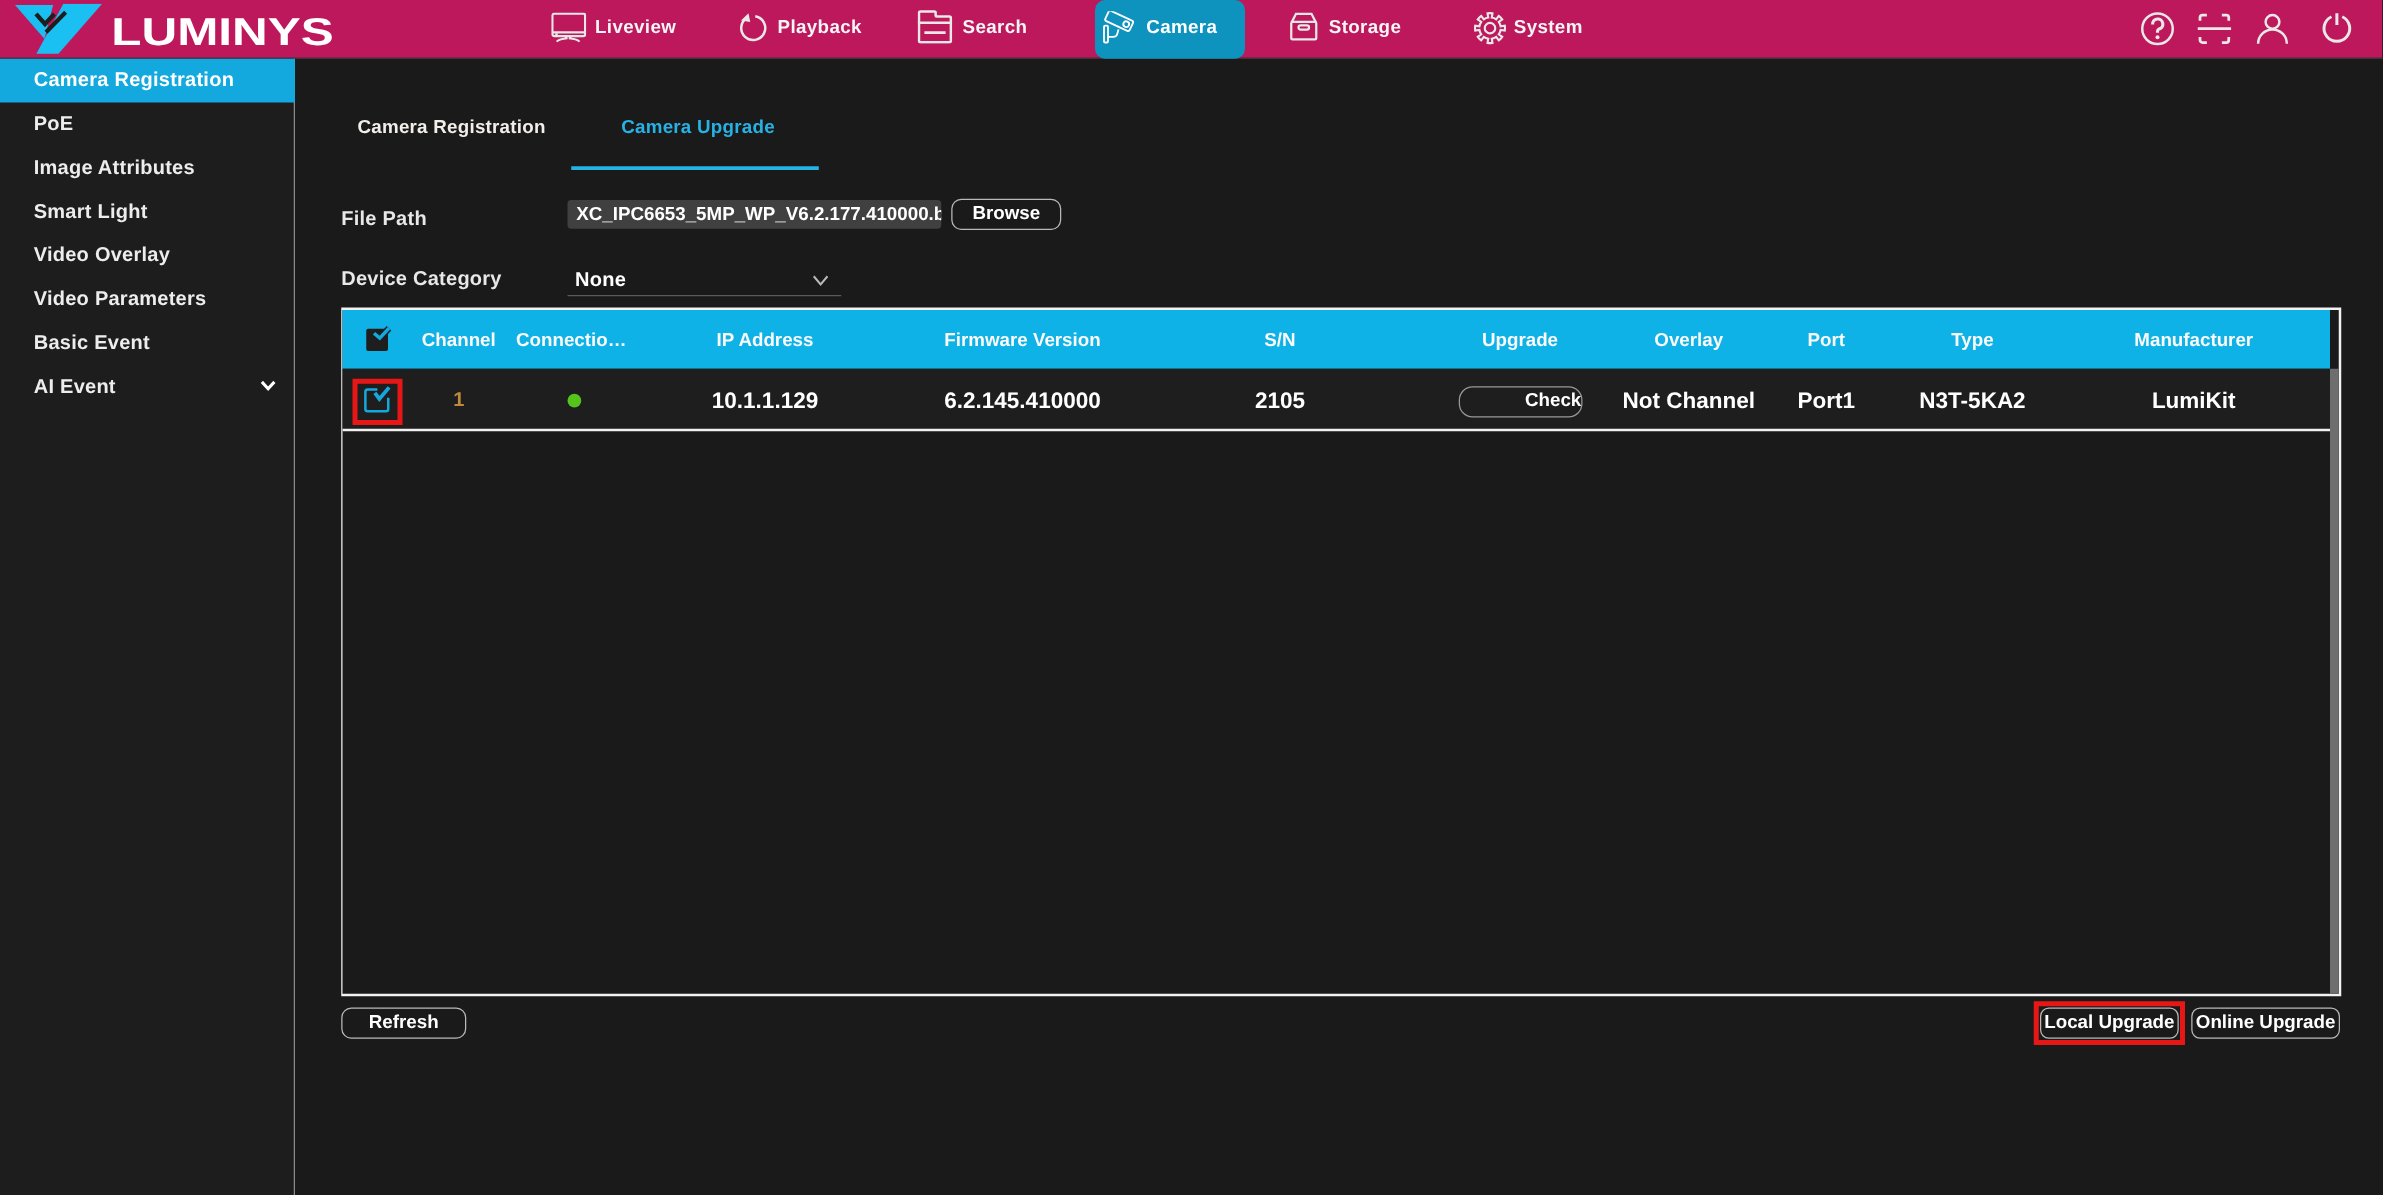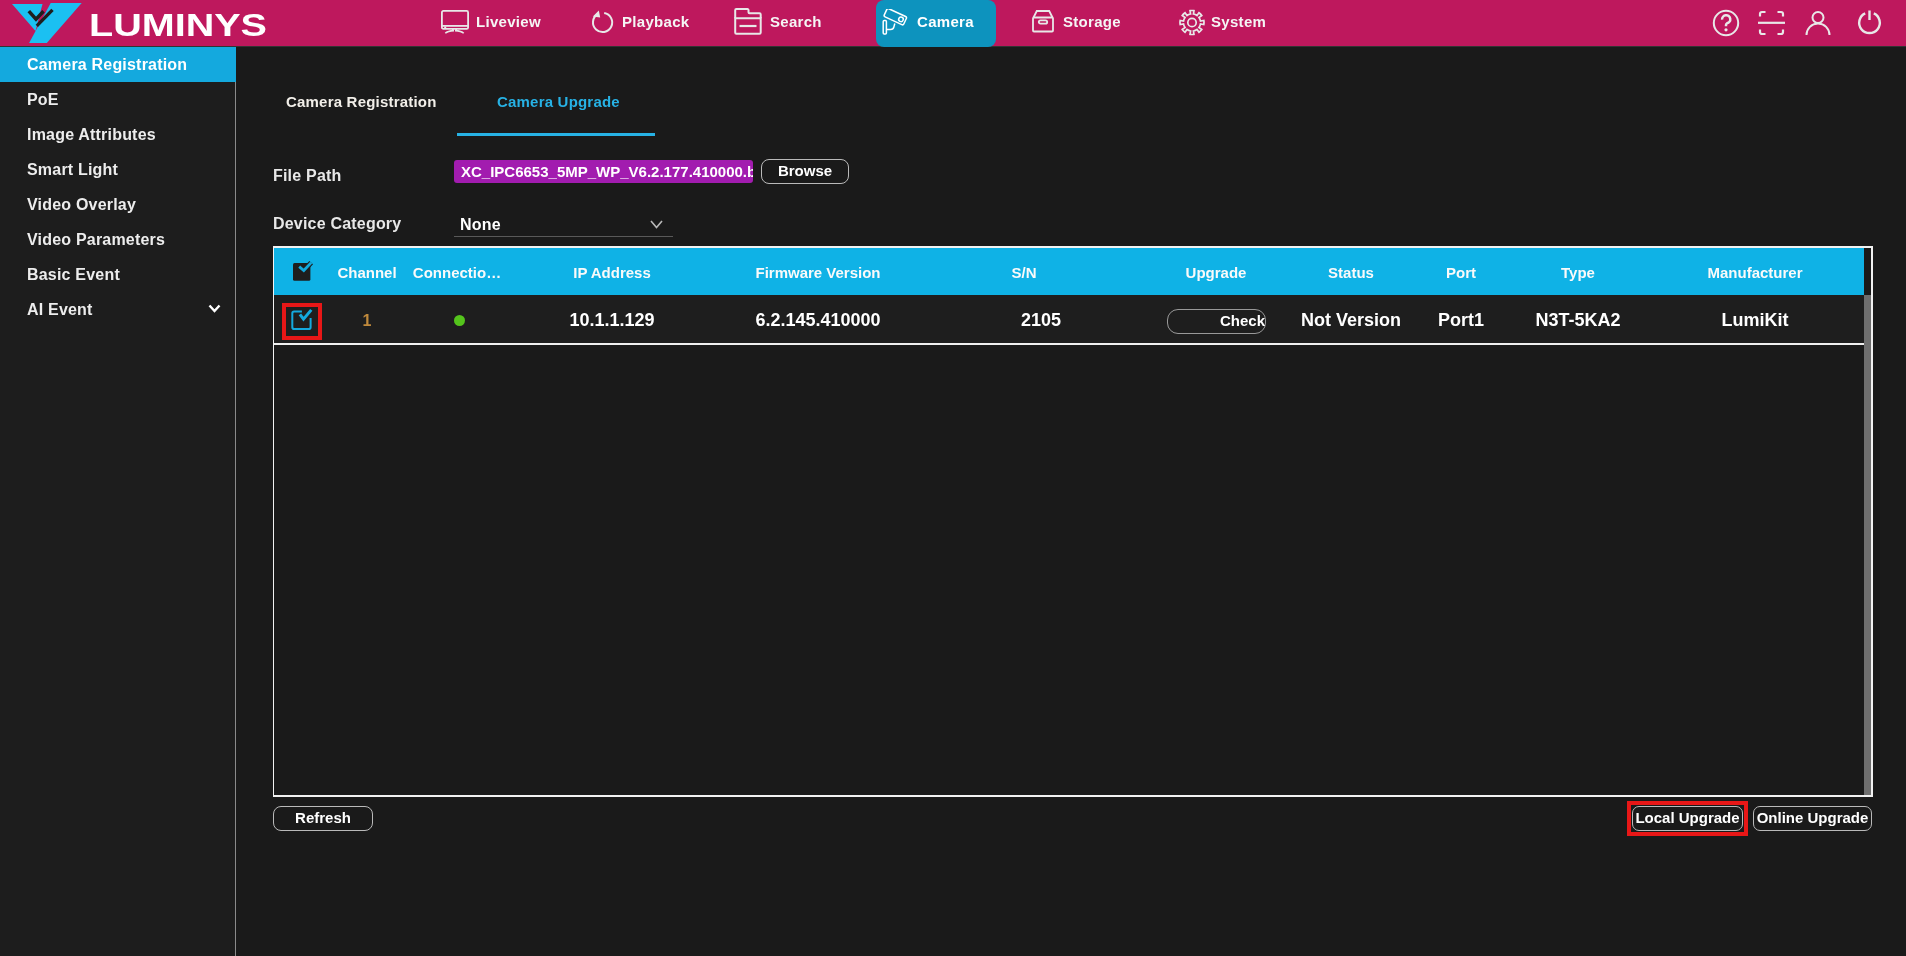--- a/index.html
+++ b/index.html
@@ -15,21 +15,21 @@
 
   
   #sidebar { position:absolute; left:0; top:47px; width:236px; height:909px; background:#1d1d1d; border-right:1px solid #8a8a8a; }
   .sitem { position:absolute; left:27px; height:35px; line-height:35px; color:#ededed; font-size:16px; font-weight:700; letter-spacing:.2px; white-space:nowrap; }
   #sactive { position:absolute; left:0; top:0; width:236px; height:35px; background:#14a9de; }
 
   
   .tabtxt { position:absolute; top:92px; height:20px; line-height:20px; font-size:15px; font-weight:700; letter-spacing:.2px; }
   #tabline { position:absolute; left:457px; top:133px; width:198px; height:3px; background:#27b2e5; }
   .lbl { position:absolute; color:#e8e8e8; font-size:16px; font-weight:700; letter-spacing:.2px; }
-  #fileinput { position:absolute; left:454px; top:160px; width:299px; height:23px; background:#a21caf; border-radius:3px; color:#fff; font-size:15px; font-weight:700; line-height:23px; padding-left:7px; white-space:nowrap; overflow:hidden; }
+  #fileinput { position:absolute; left:454px; top:160px; width:299px; height:23px; background:#404040; border-radius:3px; color:#fff; font-size:15px; font-weight:700; line-height:23px; padding-left:7px; white-space:nowrap; overflow:hidden; }
   .btn { position:absolute; border:1.5px solid #b9b9b9; border-radius:8px; color:#fff; font-size:15px; font-weight:700; text-align:center; background:transparent; }
   #ddline { position:absolute; left:454px; top:236px; width:219px; height:1px; background:#595959; }
 
   
   #tframe { position:absolute; left:273px; top:246px; width:1600px; height:551px; border:solid #f2f2f2; border-width:2px 2px 2px 1px; background:#1a1a1a; }
   #thead { position:absolute; left:0px; top:0px; width:1590px; height:47px; background:#0fb2e6; }
   #trow { position:absolute; left:0px; top:47px; width:1590px; height:50px; background:#1e1e1e; border-bottom:2px solid #f0f0f0; }
   #sbar { position:absolute; left:1590px; top:47px; width:7px; height:500px; background:#6e6e6e; }
   .hcell { position:absolute; top:0; height:47px; line-height:49px; color:#fafafa; font-size:15px; font-weight:700; text-align:center; transform:translateX(-50%); white-space:nowrap; }
   .rcell { position:absolute; top:0; height:48px; line-height:51px; color:#fff; font-size:18px; font-weight:700; text-align:center; transform:translateX(-50%); white-space:nowrap; }
@@ -166,38 +166,38 @@
         <rect x="1" y="4" width="17.4" height="17.7" rx="1.5" fill="#1e1e1e"></rect>
         <path d="M7.2 7.6 L11.8 11.5 L19.2 3.6" fill="none" stroke="#1e1e1e" stroke-width="5"></path>
         <path d="M7.2 7.6 L11.8 11.5 L19.2 3.6" fill="none" stroke="#11a9de" stroke-width="2.8"></path>
       </svg>
       <div class="hcell" style="left:93px;">Channel</div>
       <div class="hcell" style="left:183px;">Connectio…</div>
       <div class="hcell" style="left:338px;">IP Address</div>
       <div class="hcell" style="left:544px;">Firmware Version</div>
       <div class="hcell" style="left:750px;">S/N</div>
       <div class="hcell" style="left:942px;">Upgrade</div>
-      <div class="hcell" style="left:1077px;">Status</div>
+      <div class="hcell" style="left:1077px;">Overlay</div>
       <div class="hcell" style="left:1187px;">Port</div>
       <div class="hcell" style="left:1304px;">Type</div>
       <div class="hcell" style="left:1481px;">Manufacturer</div>
     </div>
     <div id="trow">
       <div class="abs" style="left:8px; top:8px; width:40px; height:37px; border:4px solid #e81717;"></div>
       <svg class="abs" style="left:16px; top:11px;" width="25" height="26" viewBox="0 0 25 26">
         <path d="M11.9 5.6 H4.1 A1.8 1.8 0 0 0 2.3 7.4 V21.2 A1.8 1.8 0 0 0 4.1 23 H18.8 A1.8 1.8 0 0 0 20.6 21.2 V12.1" fill="none" stroke="#14a9de" stroke-width="2"></path>
         <path d="M9.9 8.3 L13.5 13.1 L21.3 3.9" fill="none" stroke="#14a9de" stroke-width="3"></path>
       </svg>
       <div class="rcell" style="left:93px; color:#c08a3c; font-size:16px;">1</div>
       <div class="abs" style="left:180px; top:20px; width:11px; height:11px; border-radius:50%; background:#54c41c;"></div>
       <div class="rcell" style="left:338px;">10.1.1.129</div>
       <div class="rcell" style="left:544px;">6.2.145.410000</div>
-      <div class="rcell" style="left:750px;margin-left:17px;">2105</div>
+      <div class="rcell" style="left:750px;">2105</div>
       <div class="btn" style="left:893px; top:14px; width:99px; height:25px; line-height:22px; border-radius:11px; border-color:#999;text-align:right;">Check</div>
-      <div class="rcell" style="left:1077px;">Not Version</div>
+      <div class="rcell" style="left:1077px;">Not Channel</div>
       <div class="rcell" style="left:1187px;">Port1</div>
       <div class="rcell" style="left:1304px;">N3T-5KA2</div>
       <div class="rcell" style="left:1481px;">LumiKit</div>
     </div>
     <div id="sbar"></div>
   </div>
 
   <div class="btn" style="left:273px; top:806px; width:100px; height:25px; line-height:22px;">Refresh</div>
   <div class="abs" style="left:1627px; top:801px; width:121px; height:35px; border:4px solid #e81717;"></div>
   <div class="btn" style="left:1632px; top:806px; width:111px; height:25px; line-height:22px; border-radius:7px;">Local Upgrade</div>

